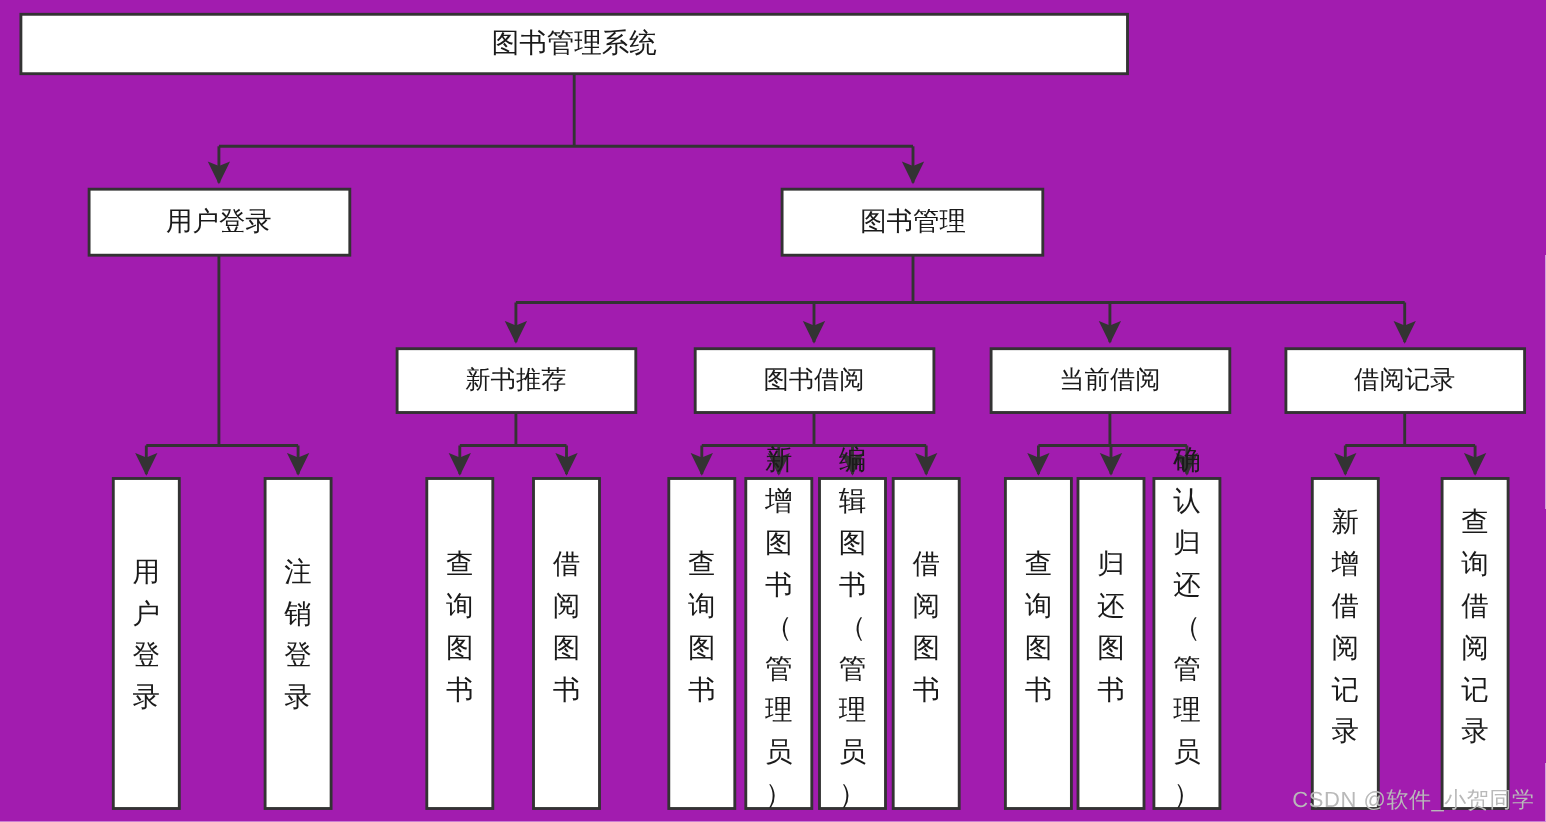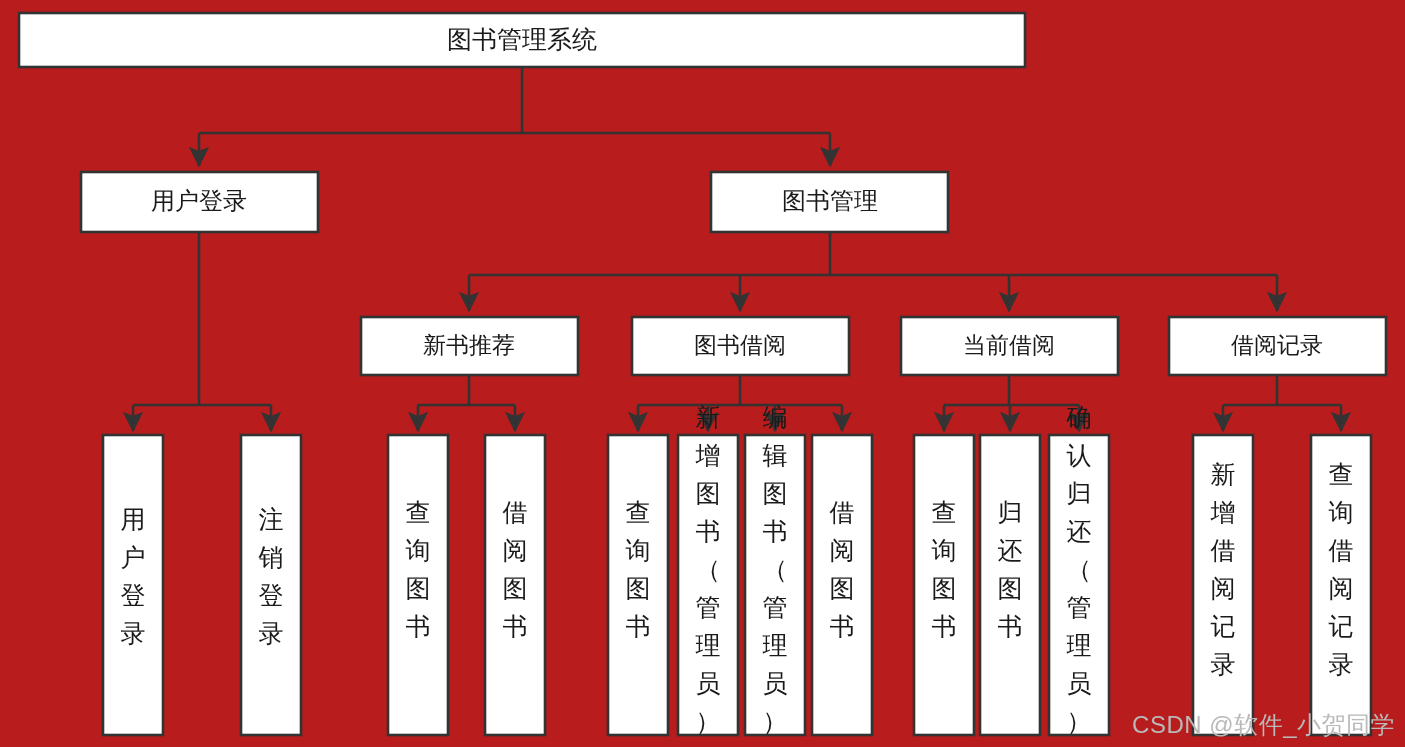--- a/index.html
+++ b/index.html
@@ -7,21 +7,21 @@
     padding: 0;
     background: #ffffff;
   }
   body {
     font-family: "Liberation Sans", "DejaVu Sans", sans-serif;
   }
   #diagram-root {
     position: relative;
     width: 1405px;
     height: 747px;
-    background: #b91c1c;
+    background: #a21caf;
     overflow: hidden;
   }
   svg.chart-svg {
     position: absolute;
     left: 0;
     top: 0;
     width: 1405px;
     height: 747px;
     display: block;
   }
@@ -48,21 +48,21 @@
     fill: #1a1a1a;
     font-family: "Liberation Sans", "DejaVu Sans", sans-serif;
     font-size: 25px;
     text-anchor: middle;
   }
   .watermark {
     position: absolute;
     right: 10px;
     bottom: 6px;
     font-family: "Liberation Sans", "DejaVu Sans", sans-serif;
-    font-size: 24px;
+    font-size: 20px;
     color: #b9b9b9;
     white-space: nowrap;
     letter-spacing: 0.5px;
   }
 </style>
 </head>
 <body>
 
 <div id="diagram-root">
 

